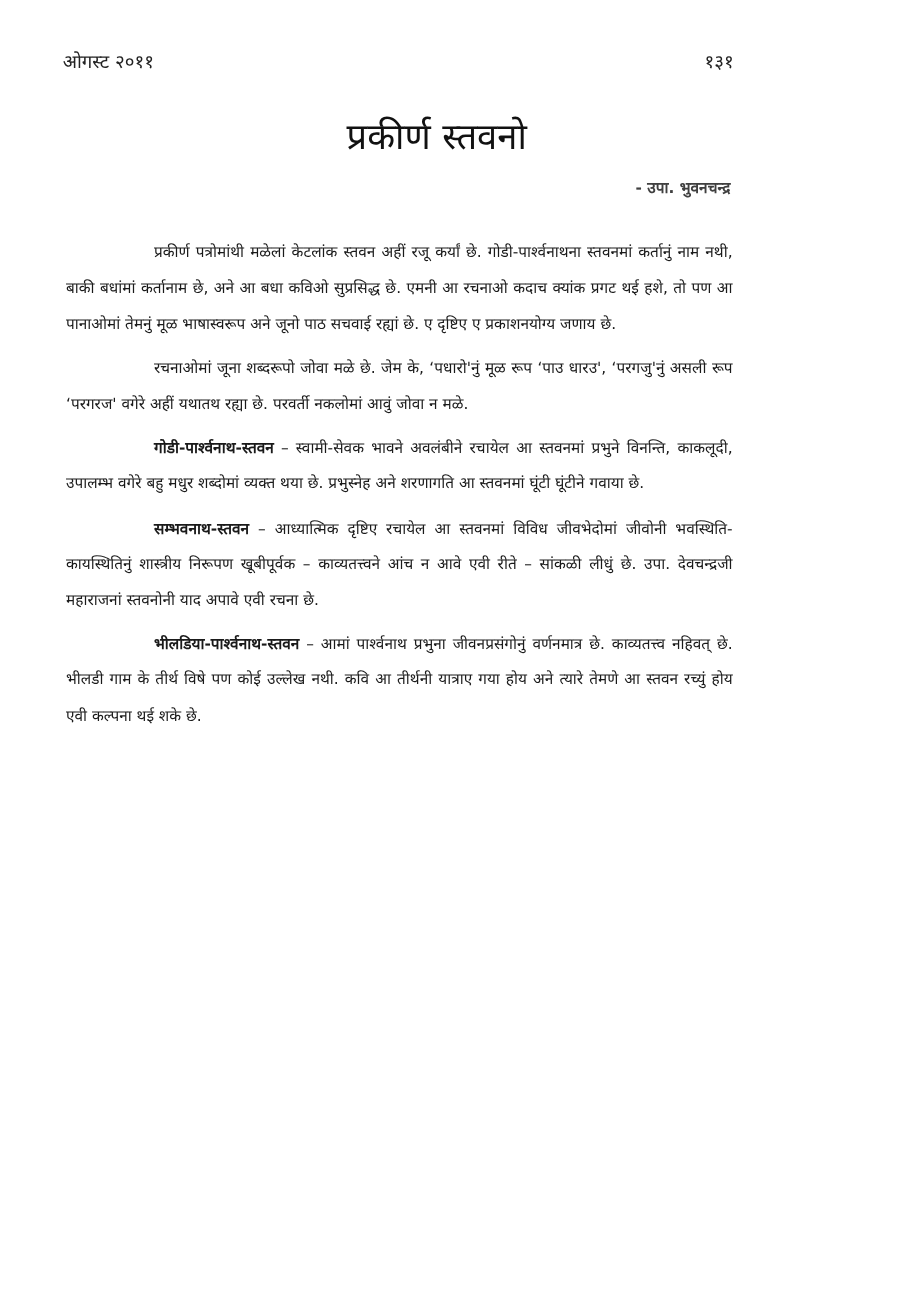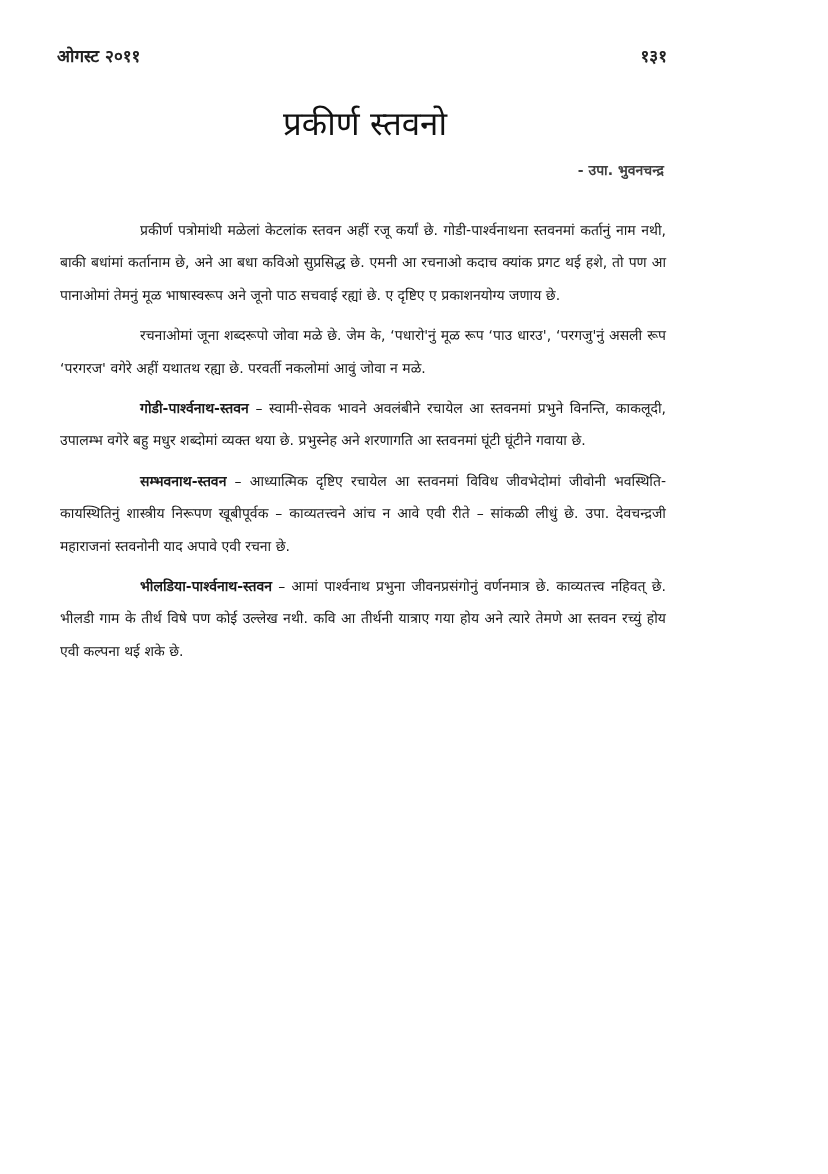--- a/index.html
+++ b/index.html
@@ -5,26 +5,27 @@
   html, body { margin: 0; padding: 0; background: #ffffff; }
   body {
     width: 828px; height: 1174px; overflow: hidden; position: relative;
     font-family: "DejaVu Sans", "Liberation Sans", sans-serif;
     color: #1a1a1a;
   }
   .page { position: absolute; left: 0; top: 0; width: 828px; height: 1174px; }
   .running-head {
     position: absolute; left: 57px; top: 44px; width: 610px;
     display: flex; justify-content: space-between;
-    font-size: 17px; font-weight: bold; color: #222;
+    font-size: 17px; font-weight: normal; color: #222;
   }
   .title {
     position: absolute; left: 0; width: 730px; top: 100px; text-align: center;
     font-size: 33px; font-weight: normal; color: #111;
     font-family: "DejaVu Sans", sans-serif;
+    padding-left: 32px;
   }
   .author {
     position: absolute; right: 164px; top: 160px;
     font-size: 14px; font-weight: bold; color: #404040;
   }
   .body-text {
     position: absolute; left: 60px; top: 214px; width: 606px;
     font-size: 14px; line-height: 32.4px; text-align: justify;
     text-align-last: left;
   }

